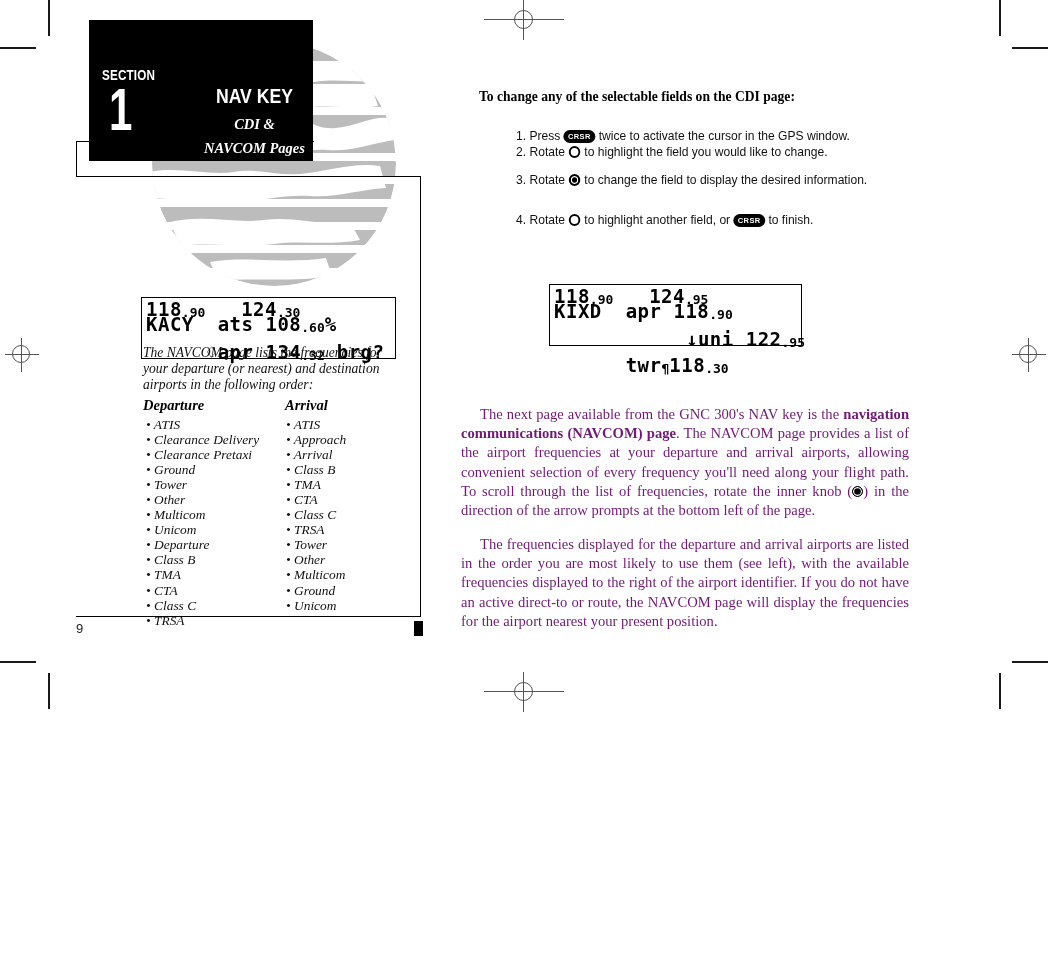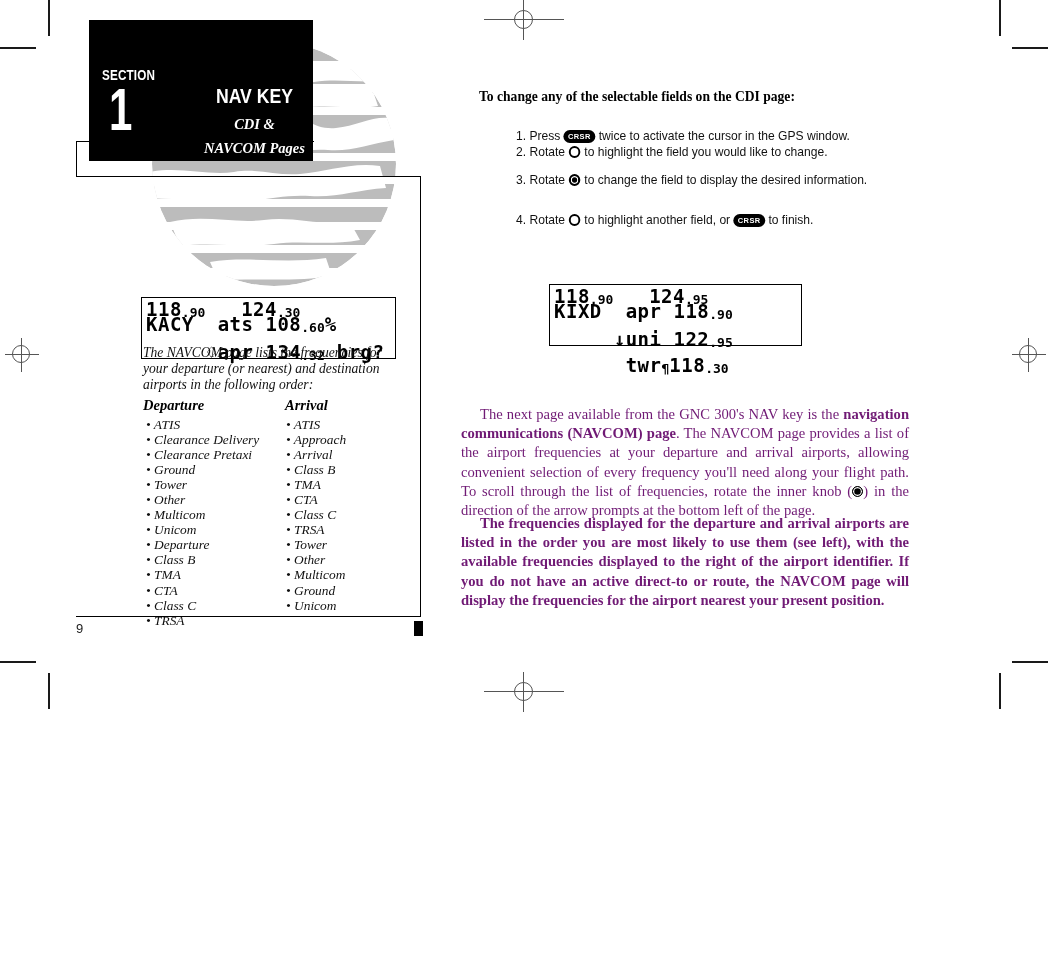--- a/index.html
+++ b/index.html
@@ -281,22 +281,22 @@
   </div>
 
   <div class="step" style="left:516px;top:201px;">
     <span>4.</span>&nbsp;<span>Rotate</span><span class="knob-o"></span><span>to highlight another field, or</span><span class="crsr">CRSR</span><span>to finish.</span>
   </div>
 
   <div class="lcd" style="left:549px;top:284px;width:253px;height:62px;">
     <div class="lcd-line" style="top:2px;padding-left:4px;"><span>118</span><span class="sm">.</span><span class="sm">90</span>&nbsp;&nbsp;&nbsp;<span>124</span><span class="sm">.</span><span class="sm">95</span></div>
     <div class="lcd-line" style="top:17px;padding-left:4px;"><span>KIXD</span>&nbsp;&nbsp;<span>apr</span>&nbsp;<span>118</span><span class="sm">.</span><span class="sm">90</span></div>
     <div class="lcd-line" style="top:32px;padding-left:4px;margin-top:39px;">&nbsp;&nbsp;&nbsp;&nbsp;&nbsp;&nbsp;<span>twr</span><span class="sm">¶</span><span>118</span><span class="sm">.</span><span class="sm">30</span></div>
-    <div class="lcd-line" style="top:45px;padding-left:4px;">&nbsp;&nbsp;&nbsp;&nbsp;&nbsp;<span>↓</span><span>uni</span>&nbsp;<span>122</span><span class="sm">.</span><span class="sm">95</span></div>
+    <div class="lcd-line" style="top:45px;padding-left:4px;text-align:right;">&nbsp;&nbsp;&nbsp;&nbsp;&nbsp;<span>↓</span><span>uni</span>&nbsp;<span>122</span><span class="sm">.</span><span class="sm">95</span></div>
   </div>
 
   <div class="para" style="top:405px;">
     <span>The next page available from the GNC 300's NAV key is the </span><b>navigation communications (NAVCOM) page</b><span>. The NAVCOM page provides a list of the airport frequencies at your departure and arrival airports, allowing convenient selection of every frequency you'll need along your flight path. To scroll through the list of frequencies, rotate the inner knob (</span><span class="knob-inline"></span><span>) in the direction of the arrow prompts at the bottom left of the page.</span>
   </div>
 
-  <div class="para" style="top:514px;font-weight:bold;">The frequencies displayed for the departure and arrival airports are listed in the order you are most likely to use them (see left), with the available frequencies displayed to the right of the airport identifier. If you do not have an active direct-to or route, the NAVCOM page will display the frequencies for the airport nearest your present position.</div>
+  <div class="para" style="top:535px;">The frequencies displayed for the departure and arrival airports are listed in the order you are most likely to use them (see left), with the available frequencies displayed to the right of the airport identifier. If you do not have an active direct-to or route, the NAVCOM page will display the frequencies for the airport nearest your present position.</div>
 
 </div>
 
 </body></html>

